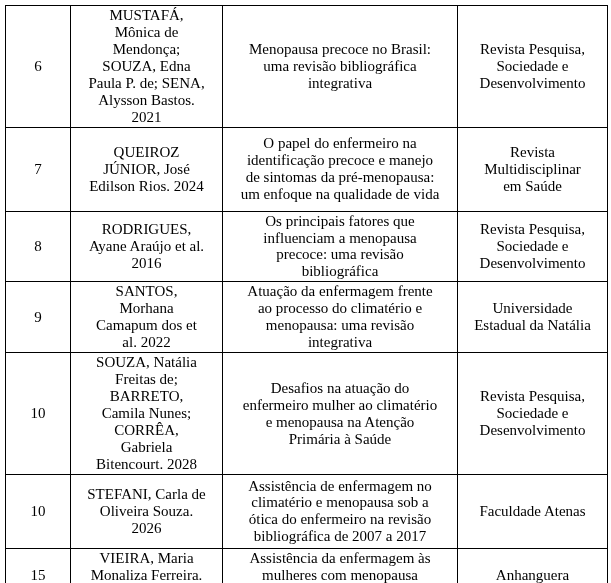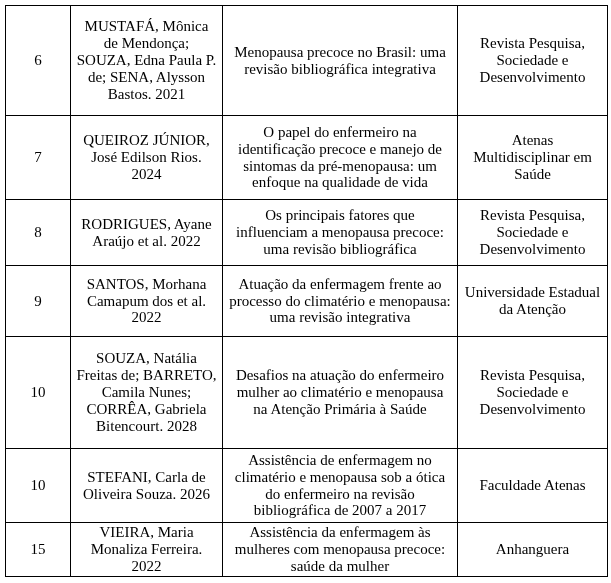--- a/index.html
+++ b/index.html
@@ -25,21 +25,21 @@
     border-collapse: collapse;
     table-layout: fixed;
     width: 602px;
   }
   table.ref-table td {
     border: 1px solid #000000;
     text-align: center;
     vertical-align: middle;
     font-size: 15px;
     line-height: 1.13;
-    padding: 1px 5px;
+    padding: 1px 16px;
     overflow: hidden;
     word-wrap: break-word;
   }
   col.c-num    { width: 65px;  }
   col.c-auth   { width: 152px; }
   col.c-title  { width: 235px; }
   col.c-source { width: 150px; }
   tr.r0 { height: 110px; }
   tr.r1 { height: 84px;  }
   tr.r2 { height: 66px;  }
@@ -63,33 +63,33 @@
       <tr class="r0">
         <td>6</td>
         <td>MUSTAFÁ, Mônica de Mendonça; SOUZA, Edna Paula P. de; SENA, Alysson Bastos. 2021</td>
         <td>Menopausa precoce no Brasil: uma revisão bibliográfica integrativa</td>
         <td>Revista Pesquisa, Sociedade e Desenvolvimento</td>
       </tr>
       <tr class="r1">
         <td>7</td>
         <td>QUEIROZ JÚNIOR, José Edilson Rios. 2024</td>
         <td>O papel do enfermeiro na identificação precoce e manejo de sintomas da pré-menopausa: um enfoque na qualidade de vida</td>
-        <td>Atenas Multidisciplinar em Saúde</td>
+        <td>Revista Multidisciplinar em Saúde</td>
       </tr>
       <tr class="r2">
         <td>8</td>
-        <td>RODRIGUES, Ayane Araújo et al. 2022</td>
+        <td>RODRIGUES, Ayane Araújo et al. 2016</td>
         <td>Os principais fatores que influenciam a menopausa precoce: uma revisão bibliográfica</td>
         <td>Revista Pesquisa, Sociedade e Desenvolvimento</td>
       </tr>
       <tr class="r3">
         <td>9</td>
         <td>SANTOS, Morhana Camapum dos et al. 2022</td>
         <td>Atuação da enfermagem frente ao processo do climatério e menopausa: uma revisão integrativa</td>
-        <td>Universidade Estadual da Atenção</td>
+        <td>Universidade Estadual da Natália</td>
       </tr>
       <tr class="r4">
         <td>10</td>
         <td>SOUZA, Natália Freitas de; BARRETO, Camila Nunes; CORRÊA, Gabriela Bitencourt. 2028</td>
         <td>Desafios na atuação do enfermeiro mulher ao climatério e menopausa na Atenção Primária à Saúde</td>
         <td>Revista Pesquisa, Sociedade e Desenvolvimento</td>
       </tr>
       <tr class="r5">
         <td>10</td>
         <td>STEFANI, Carla de Oliveira Souza. 2026</td>

